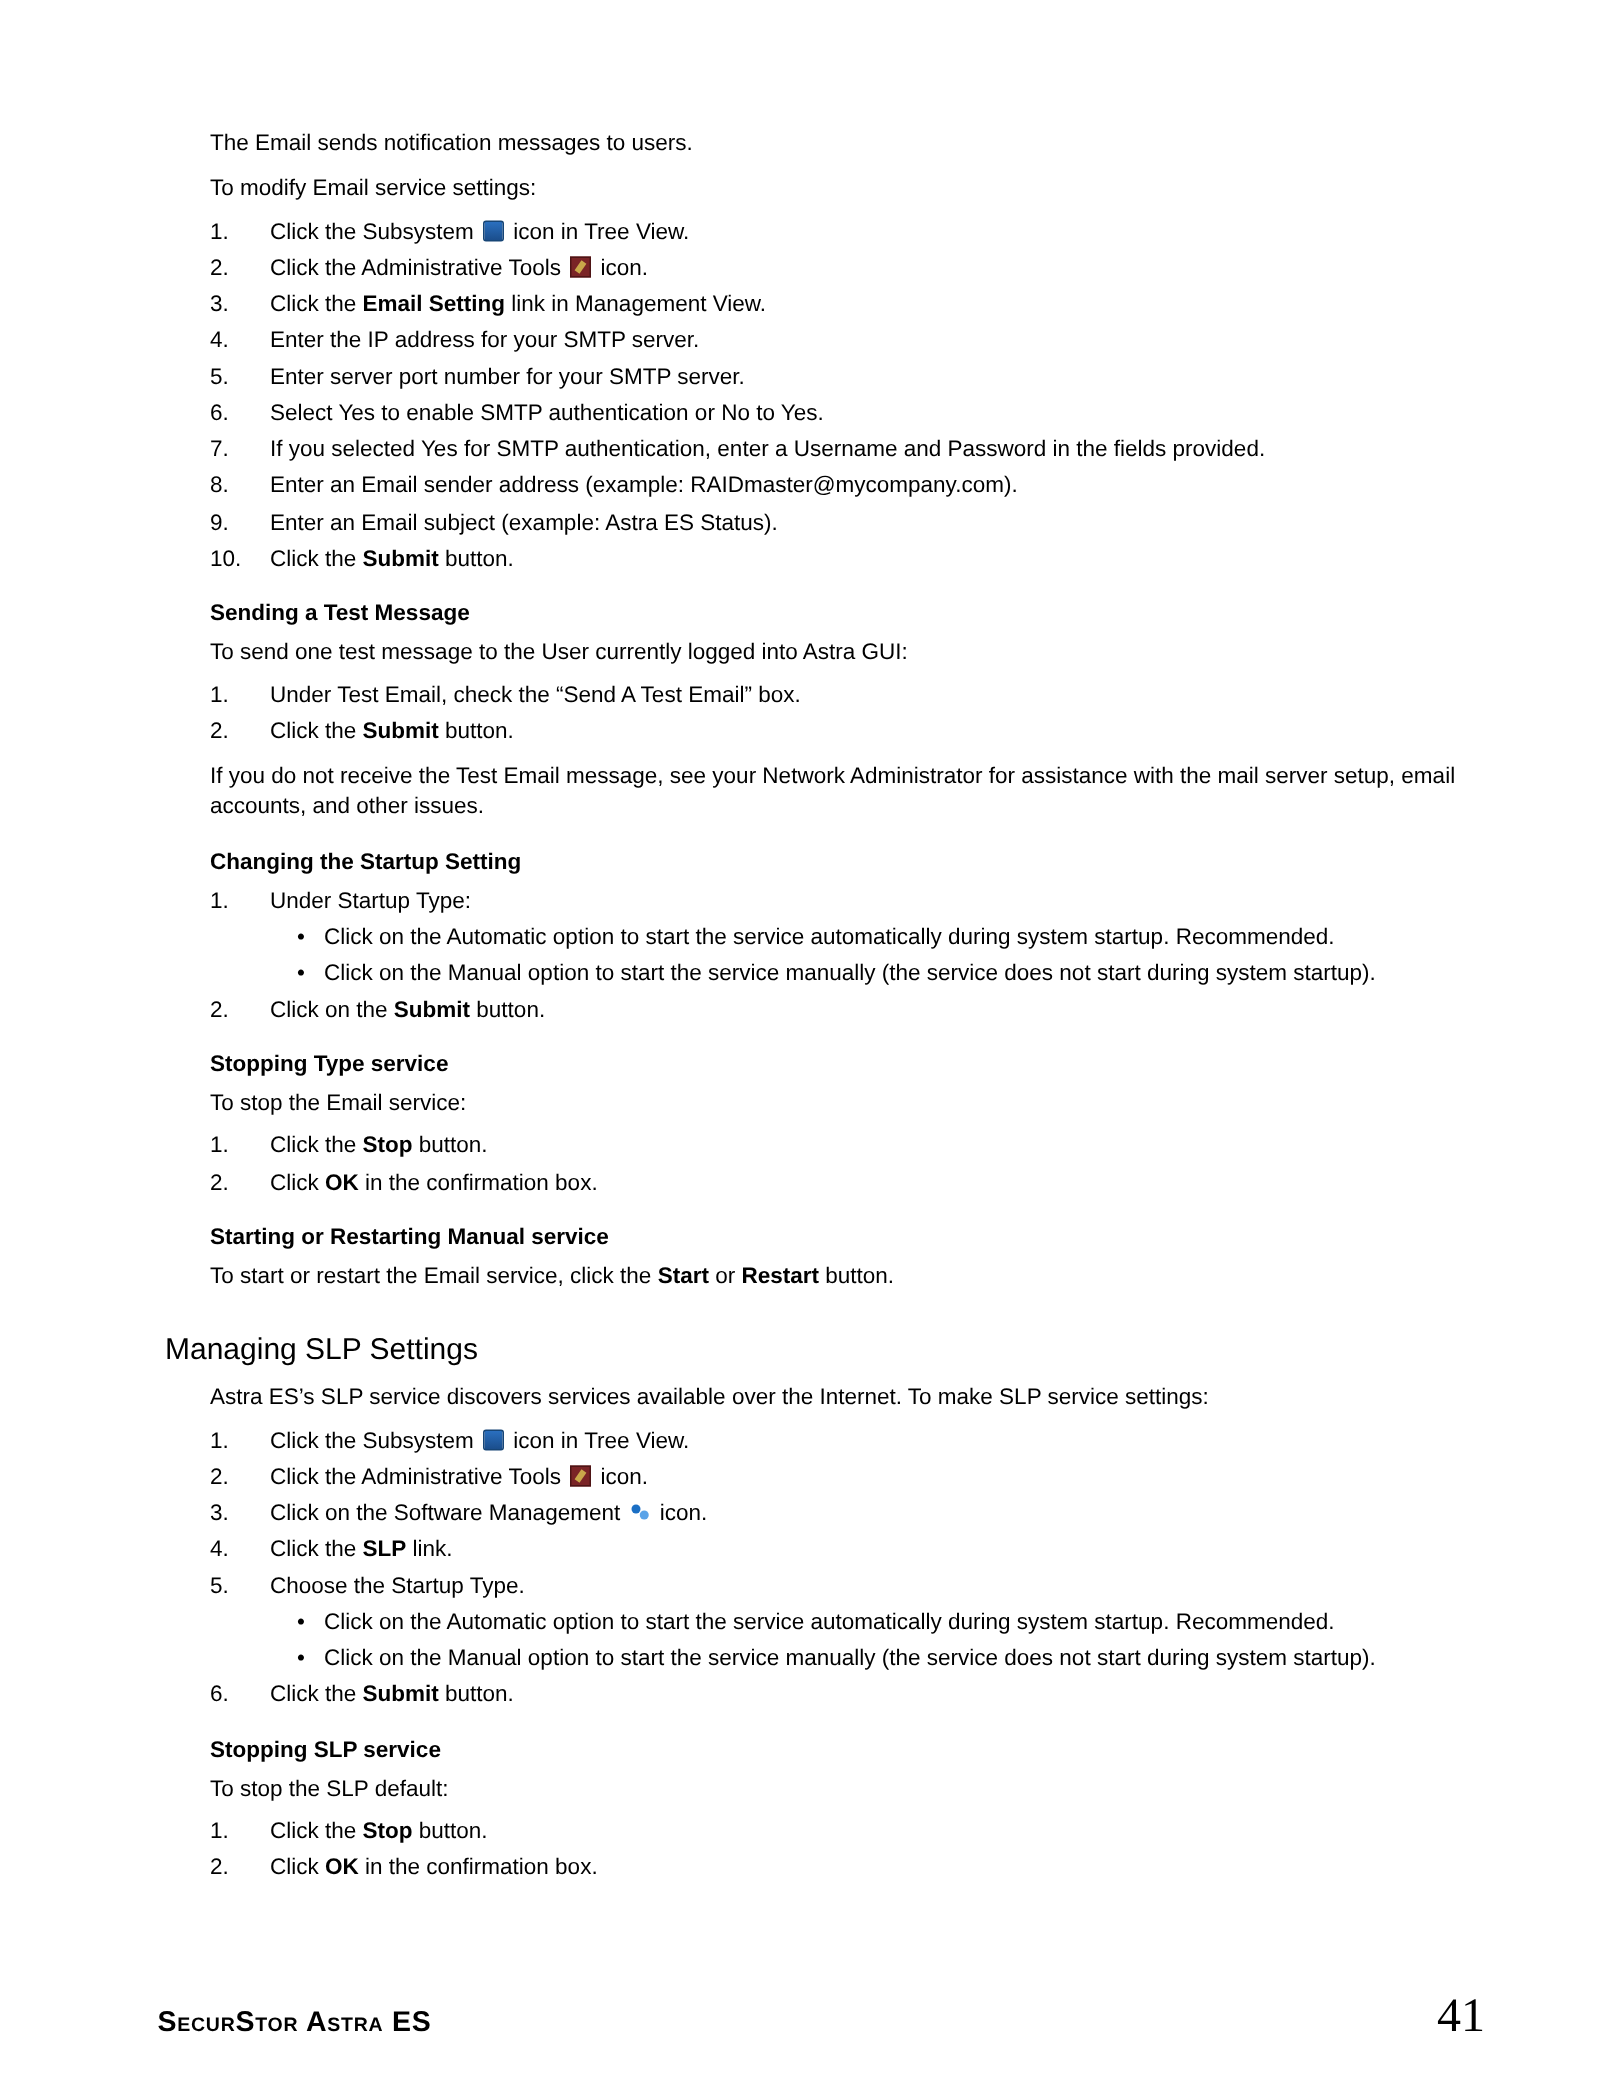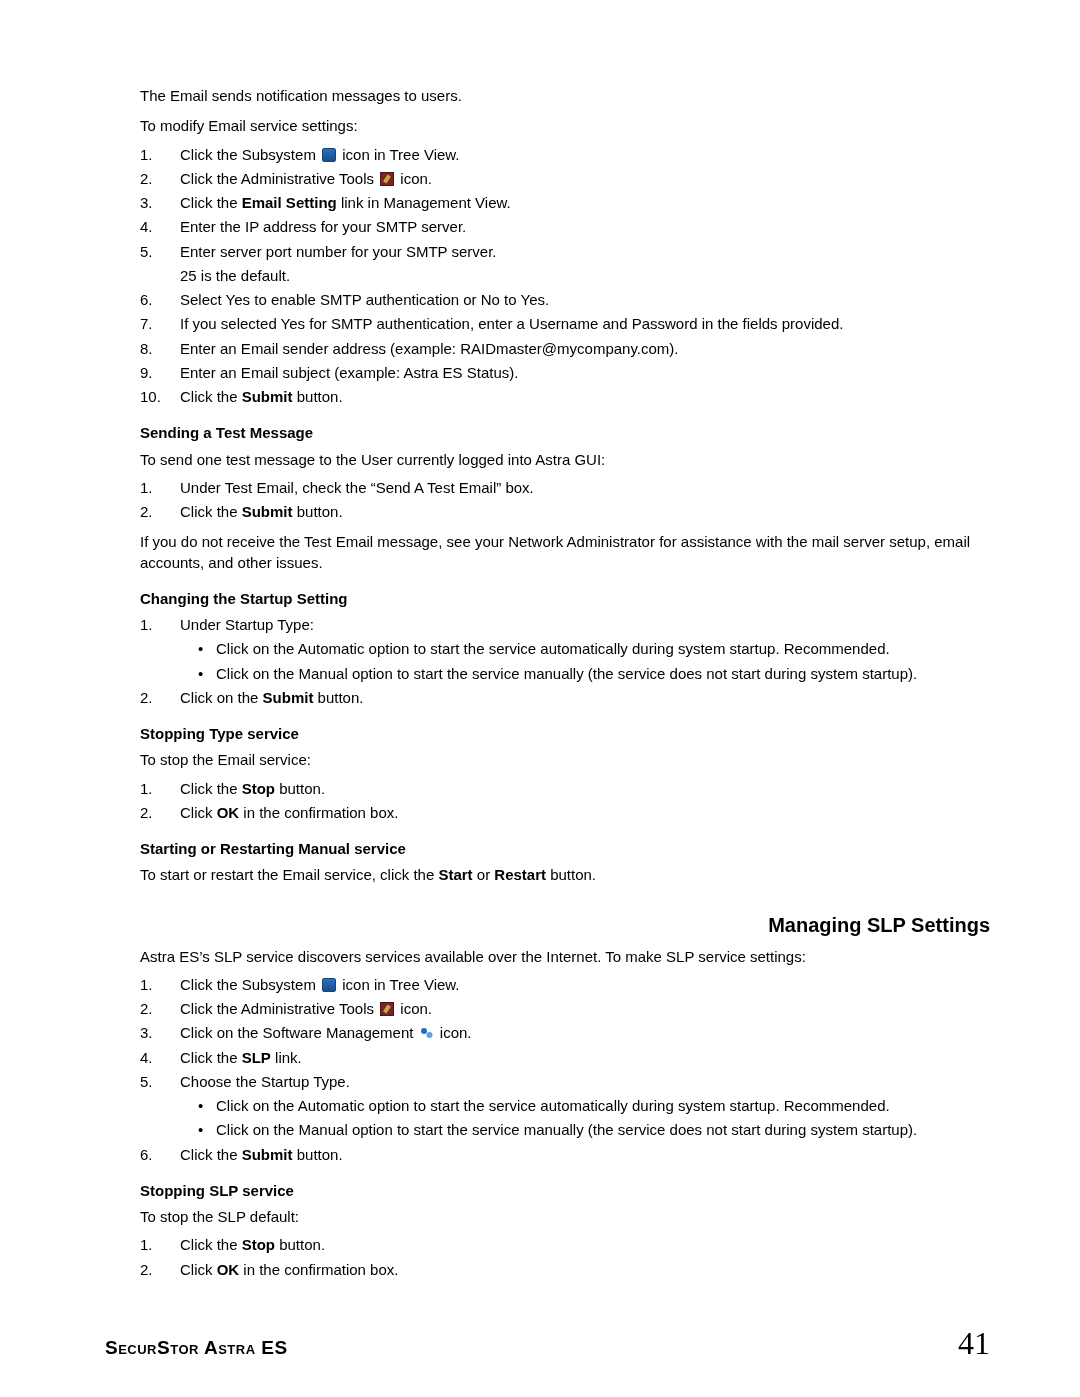--- a/index.html
+++ b/index.html
@@ -64,23 +64,22 @@
     content: "•";
     position: absolute;
     left: 18px;
   }
   .h3 {
     font-weight: bold;
     margin: 16px 0 6px 0;
   }
   .h2 {
     font-size: 20px;
-    font-weight: bold;
+    font-weight: normal;
     margin: 26px 0 8px -30px;
-    text-align: right;
   }
   .bold {
     font-weight: bold;
   }
   .icon {
     display: inline-block;
     width: 14px;
     height: 14px;
     vertical-align: -2px;
     margin: 0 2px;
@@ -134,21 +133,21 @@
   <div class="content">
 
     <p class="lead">The Email sends notification messages to users.</p>
     <p>To modify Email service settings:</p>
 
     <ol class="steps" id="emailSteps">
         <li><span>Click the Subsystem <span class="icon subsystem-icon"></span> icon in Tree View.</span></li>
         <li><span>Click the Administrative Tools <span class="icon admintools-icon"></span> icon.</span></li>
         <li><span>Click the <span class="bold">Email Setting</span> link in Management View.</span></li>
         <li><span>Enter the IP address for your SMTP server.</span></li>
-        <li><span>Enter server port number for your SMTP server.</span><span class="subline">25 is the default.</span></li>
+        <li><span>Enter server port number for your SMTP server.</span></li>
         <li><span>Select Yes to enable SMTP authentication or No to Yes.</span></li>
         <li><span>If you selected Yes for SMTP authentication, enter a Username and Password in the fields provided.</span></li>
         <li><span>Enter an Email sender address (example: RAIDmaster@mycompany.com).</span></li>
         <li><span>Enter an Email subject (example: Astra ES Status).</span></li>
         <li><span>Click the <span class="bold">Submit</span> button.</span></li>
       </ol>
 
     <div class="h3">Sending a Test Message</div>
     <p>To send one test message to the User currently logged into Astra GUI:</p>
     <ol class="steps" id="testSteps">

